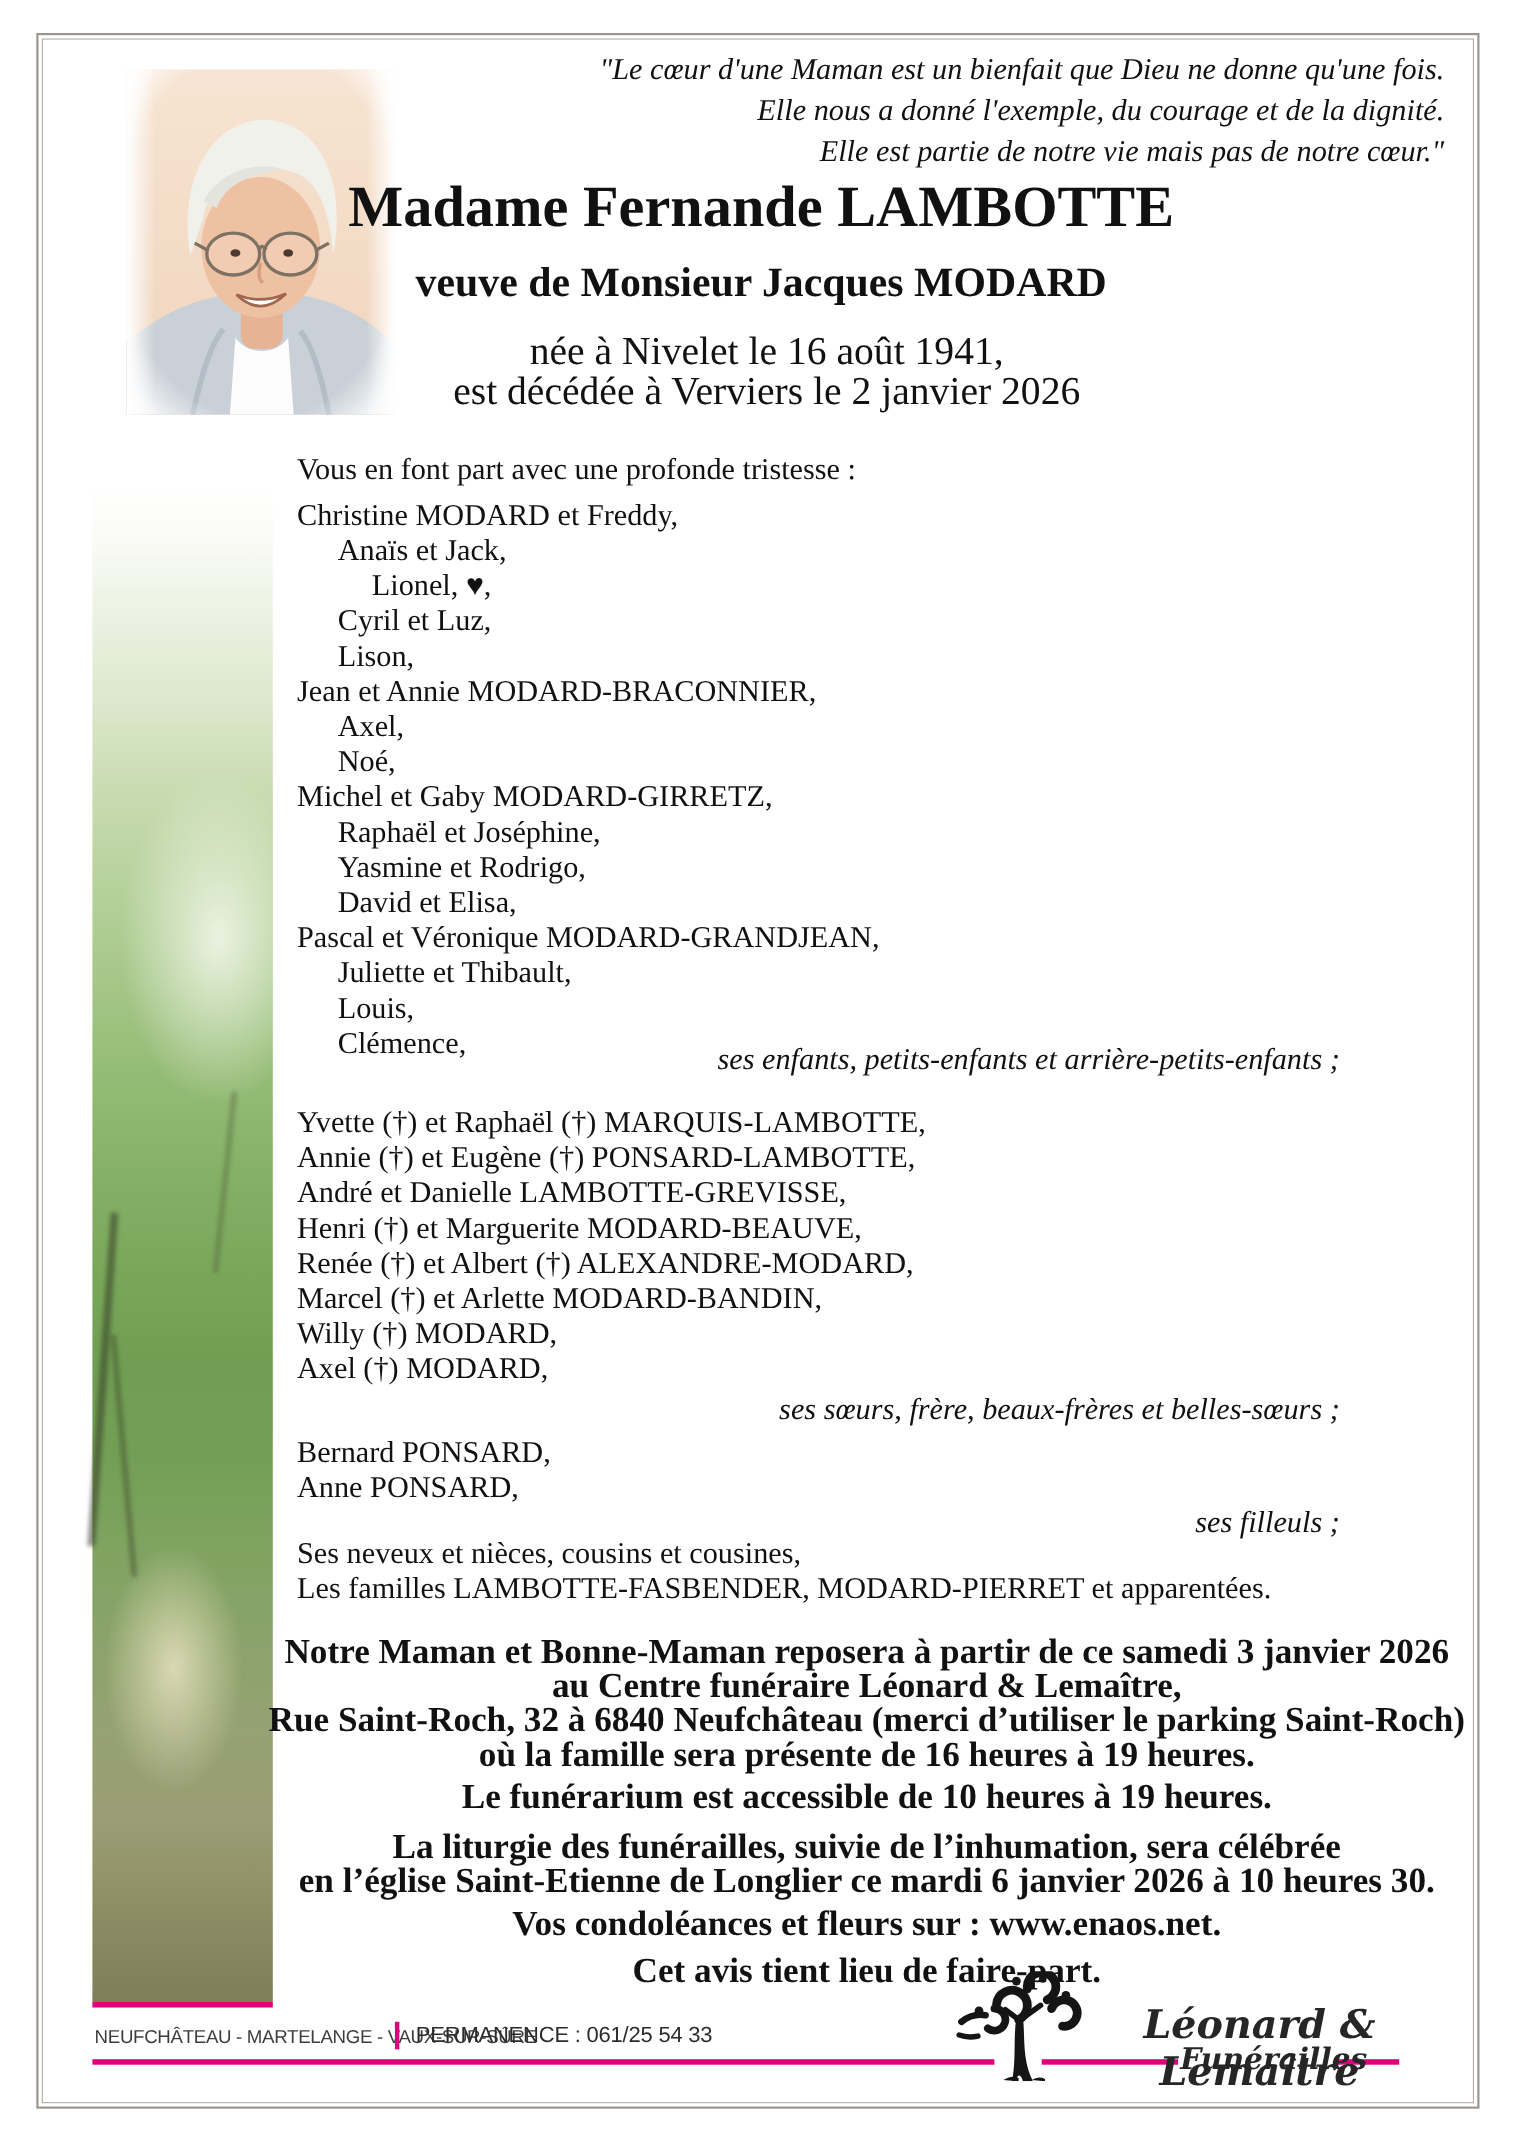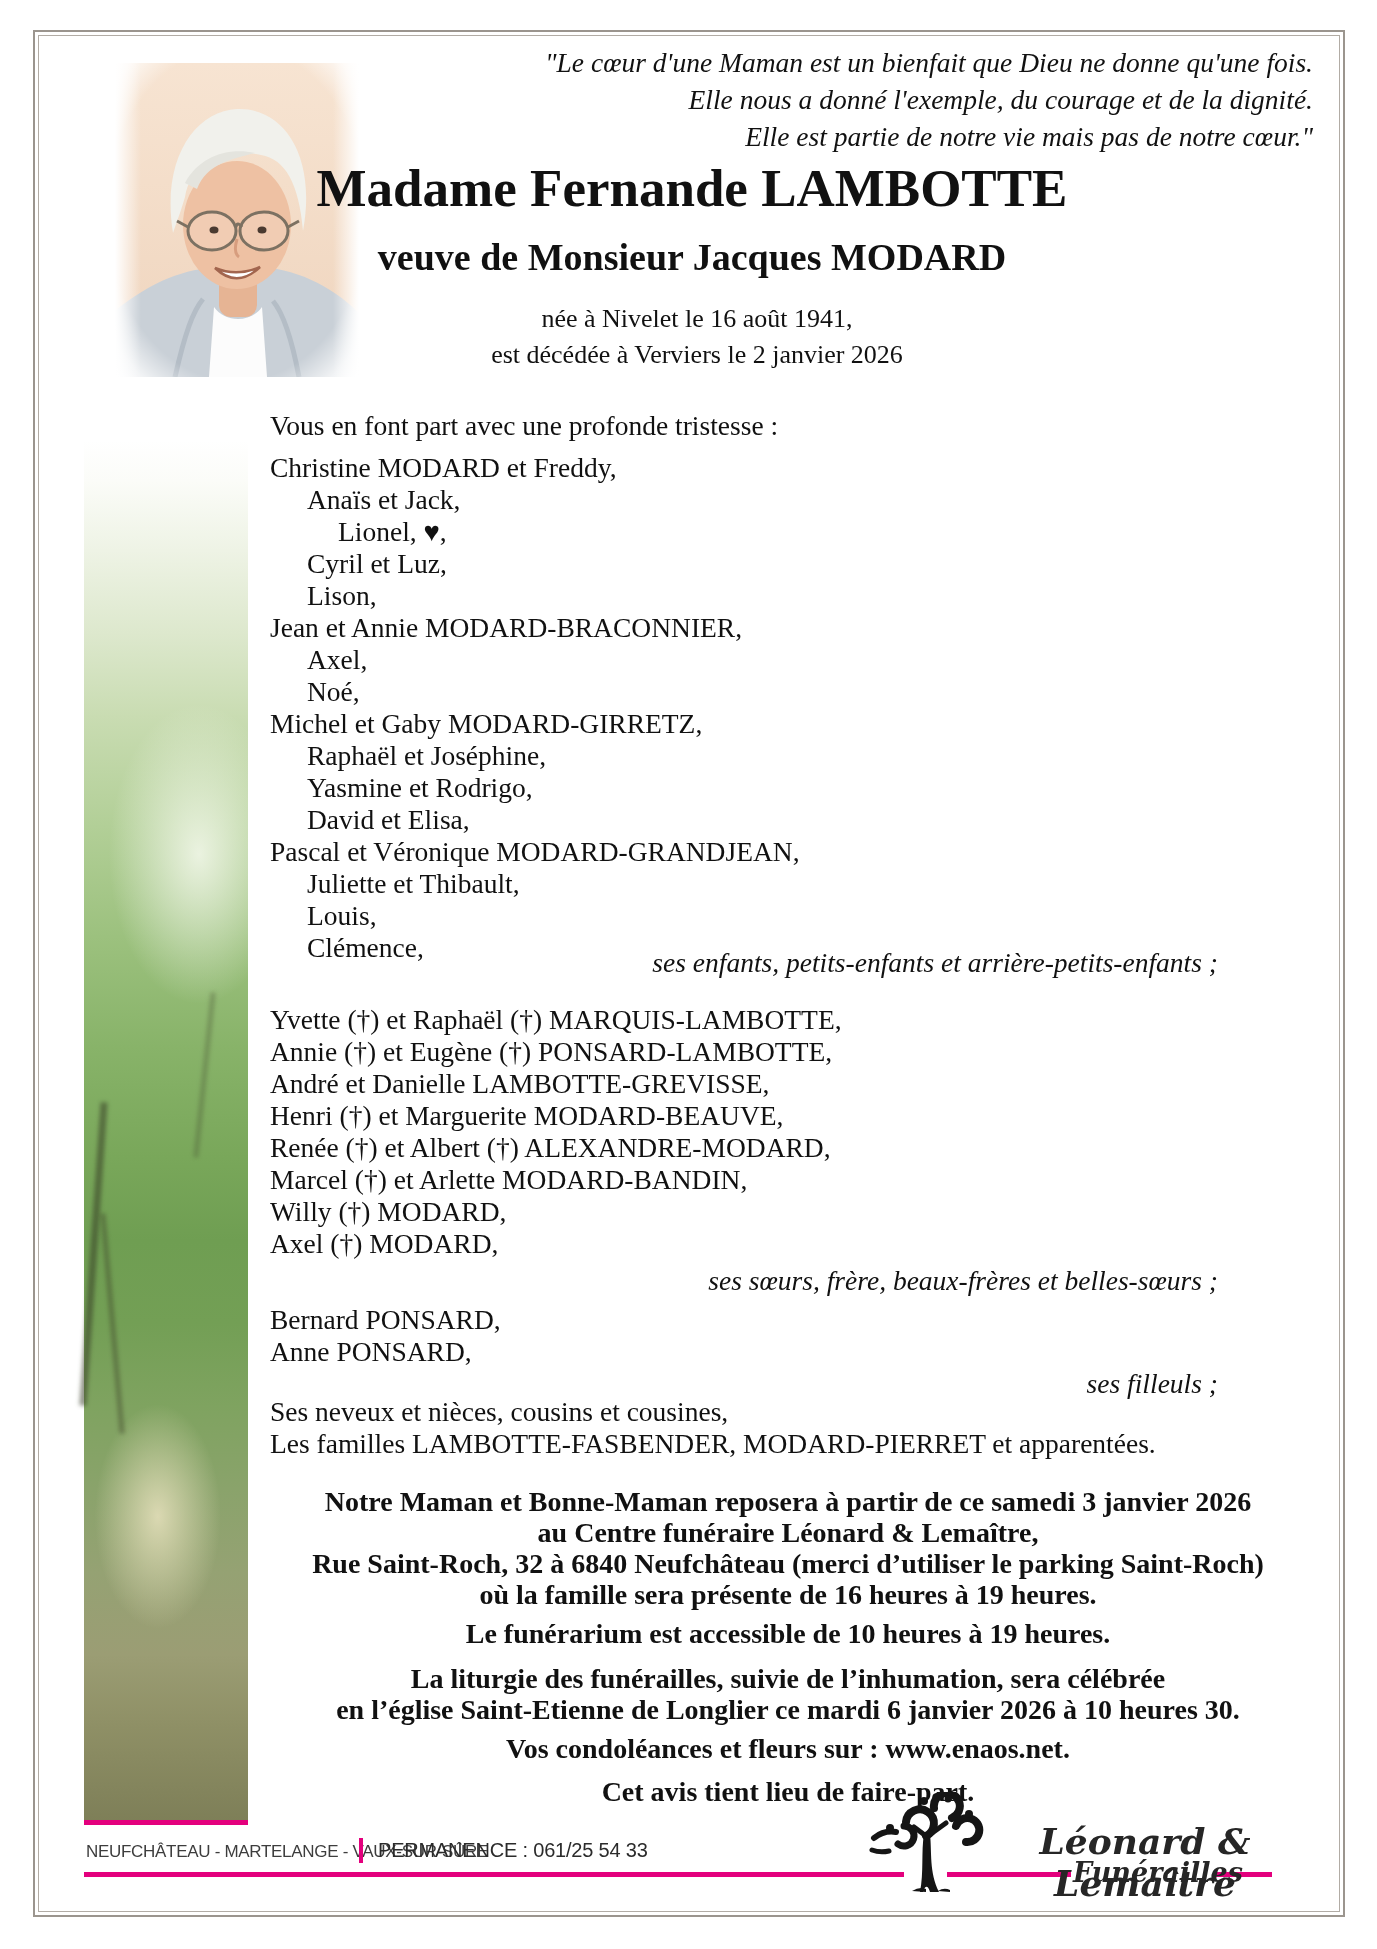--- a/index.html
+++ b/index.html
@@ -25,30 +25,30 @@
   .trunk3{left:118px;top:40%;width:5px;height:12%;transform:rotate(6deg);background:rgba(70,76,48,.35);}
   .strip-rule{position:absolute;left:84px;top:1820px;width:164px;height:5px;background:#e3007d;}
   
   .quote{position:absolute;top:44px;left:330px;right:64px;text-align:right;
          font-style:italic;font-size:27.5px;line-height:37px;}
   .title{position:absolute;top:158px;left:42px;right:35px;text-align:center;
          font-weight:bold;font-size:53px;line-height:60px;}
   .subtitle{position:absolute;top:238px;left:42px;right:35px;text-align:center;
          font-weight:bold;font-size:38px;line-height:38px;}
   .vitals{position:absolute;top:301px;left:52px;right:35px;text-align:center;
-         font-size:26px;line-height:36px;}
+         font-size:36px;line-height:36px;}
   .intro{position:absolute;top:410px;left:270px;font-size:27.5px;line-height:32px;}
   .fam{position:absolute;left:270px;right:40px;font-size:27.5px;line-height:32px;}
   .children{top:452px;} .siblings{top:1004px;} .god{top:1304px;} .others{top:1396px;}
   .ind1{margin-left:37px;} .ind2{margin-left:68px;}
   .caption{position:absolute;left:300px;right:159px;text-align:right;
            font-style:italic;font-size:27.5px;line-height:32px;}
   .cap1{top:947px;} .cap2{top:1265px;} .cap3{top:1368px;}
   .annc{position:absolute;left:244px;right:45px;text-align:center;
-        font-weight:bold;font-size:28px;line-height:31px;}
+        font-weight:bold;font-size:32px;line-height:31px;}
   .wake{top:1486px;} .funer{top:1618px;} .liturgy{top:1663px;}
   .condol{top:1733px;} .notice{top:1776px;}
   
   .foot-locs{position:absolute;left:86px;top:1842px;font-family:"Liberation Sans",sans-serif;
              font-size:17px;letter-spacing:-.3px;color:#3d3d3d;}
   .foot-sep{position:absolute;left:359px;top:1838px;width:4px;height:25px;background:#e3007d;}
   .foot-perm{position:absolute;left:378px;top:1839px;font-family:"Liberation Sans",sans-serif;
              font-size:20px;letter-spacing:-.2px;color:#2b2b2b;}
   .rule{position:absolute;top:1872px;height:5px;background:#e3007d;}
   .rule-left{left:84px;width:820px;}

